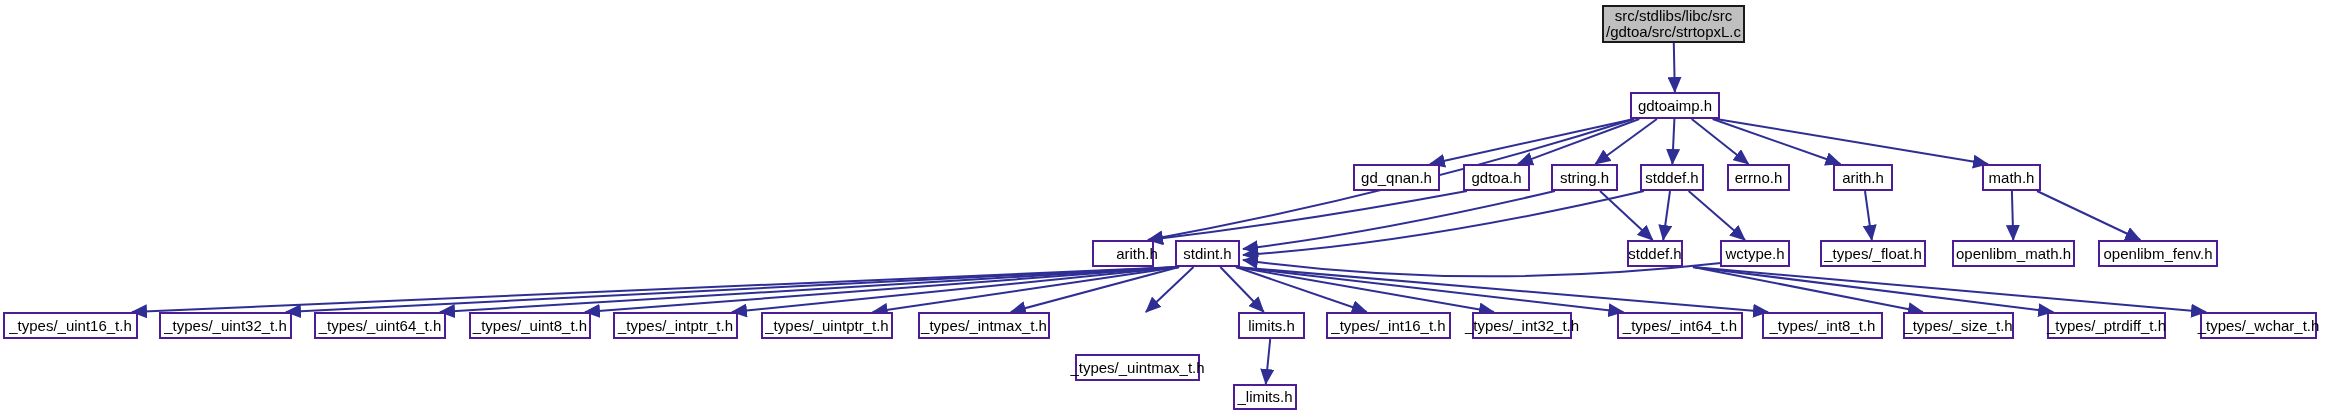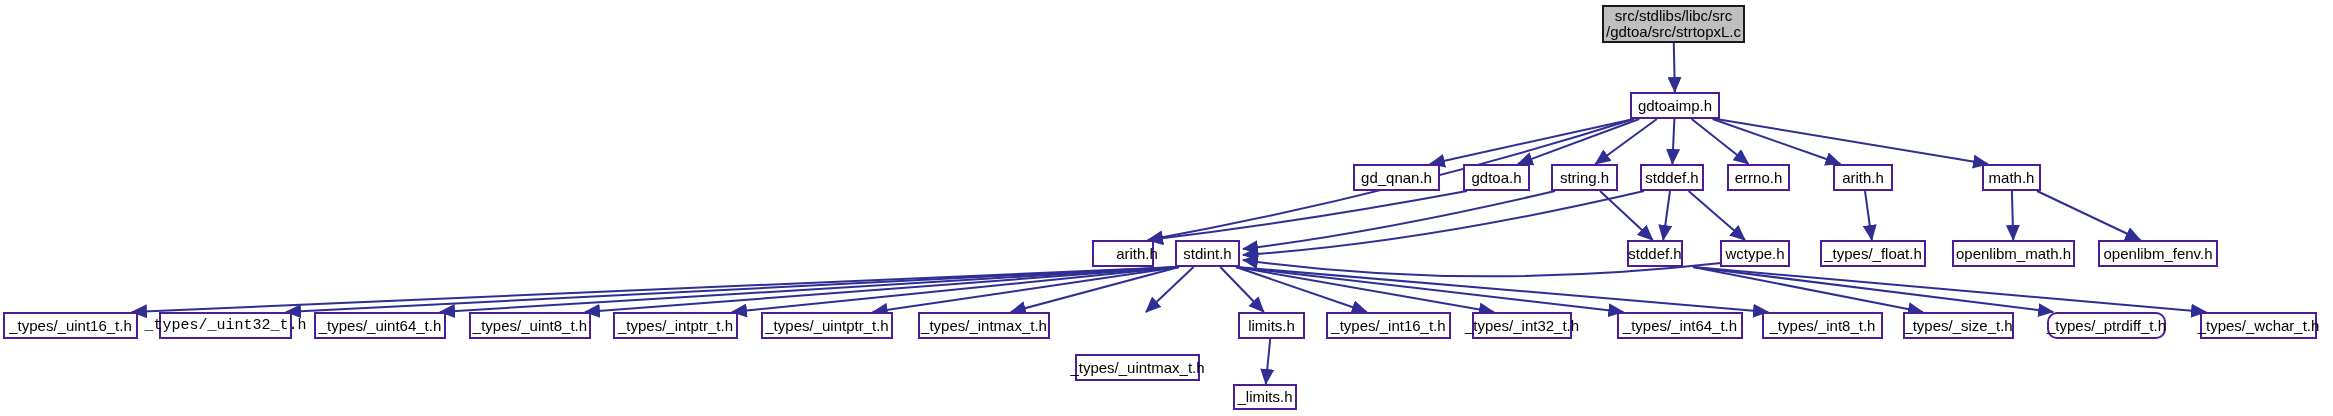--- a/index.html
+++ b/index.html
@@ -90,30 +90,30 @@
       <div class="node" style="left: 1833px; top: 164px; width: 60px; height: 27px;">arith.h</div>
       <div class="node" style="left: 1982px; top: 164px; width: 59px; height: 27px;">math.h</div>
       <div class="node" style="left: 1092px; top: 240px; width: 62px; height: 27px; padding-left: 28px;">arith.h</div>
       <div class="node" style="left: 1175px; top: 240px; width: 65px; height: 27px;">stdint.h</div>
       <div class="node" style="left: 1627px; top: 240px; width: 56px; height: 27px;">stddef.h</div>
       <div class="node" style="left: 1720px; top: 240px; width: 70px; height: 27px;">wctype.h</div>
       <div class="node" style="left: 1820px; top: 240px; width: 106px; height: 27px;">_types/_float.h</div>
       <div class="node" style="left: 1952px; top: 240px; width: 123px; height: 27px;">openlibm_math.h</div>
       <div class="node" style="left: 2098px; top: 240px; width: 120px; height: 27px;">openlibm_fenv.h</div>
       <div class="node" style="left: 3px; top: 312px; width: 135px; height: 27px;">_types/_uint16_t.h</div>
-      <div class="node" style="left: 159px; top: 312px; width: 133px; height: 27px; font-family: Liberation Mono, monospace;">_types/_uint32_t.h</div>
+      <div class="node" style="left: 159px; top: 312px; width: 133px; height: 27px;">_types/_uint32_t.h</div>
       <div class="node" style="left: 314px; top: 312px; width: 132px; height: 27px;">_types/_uint64_t.h</div>
       <div class="node" style="left: 469px; top: 312px; width: 122px; height: 27px;">_types/_uint8_t.h</div>
       <div class="node" style="left: 613px; top: 312px; width: 125px; height: 27px;">_types/_intptr_t.h</div>
       <div class="node" style="left: 761px; top: 312px; width: 132px; height: 27px;">_types/_uintptr_t.h</div>
       <div class="node" style="left: 918px; top: 312px; width: 132px; height: 27px;">_types/_intmax_t.h</div>
       <div class="node" style="left: 1075px; top: 312px; width: 125px; height: 27px; margin-top: 42px;">_types/_uintmax_t.h</div>
       <div class="node" style="left: 1238px; top: 312px; width: 67px; height: 27px;">limits.h</div>
       <div class="node" style="left: 1326px; top: 312px; width: 125px; height: 27px;">_types/_int16_t.h</div>
       <div class="node" style="left: 1472px; top: 312px; width: 100px; height: 27px;">_types/_int32_t.h</div>
       <div class="node" style="left: 1617px; top: 312px; width: 126px; height: 27px;">_types/_int64_t.h</div>
       <div class="node" style="left: 1762px; top: 312px; width: 121px; height: 27px;">_types/_int8_t.h</div>
       <div class="node" style="left: 1903px; top: 312px; width: 111px; height: 27px;">_types/_size_t.h</div>
-      <div class="node" style="left: 2047px; top: 312px; width: 119px; height: 27px; border-radius: 10px;">_types/_ptrdiff_t.h</div>
+      <div class="node" style="left: 2047px; top: 312px; width: 119px; height: 27px;">_types/_ptrdiff_t.h</div>
       <div class="node" style="left: 2200px; top: 312px; width: 117px; height: 27px;">_types/_wchar_t.h</div>
       <div class="node" style="left: 1233px; top: 384px; width: 64px; height: 26px;">_limits.h</div>
     </div>
 </div>
 
 </body></html>

